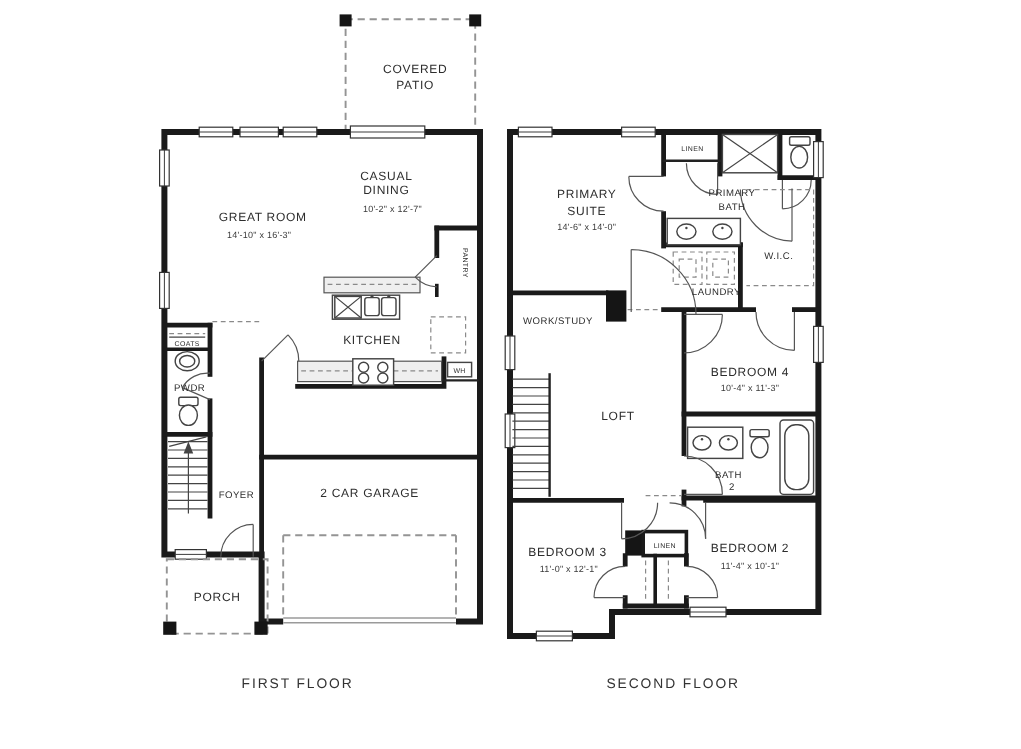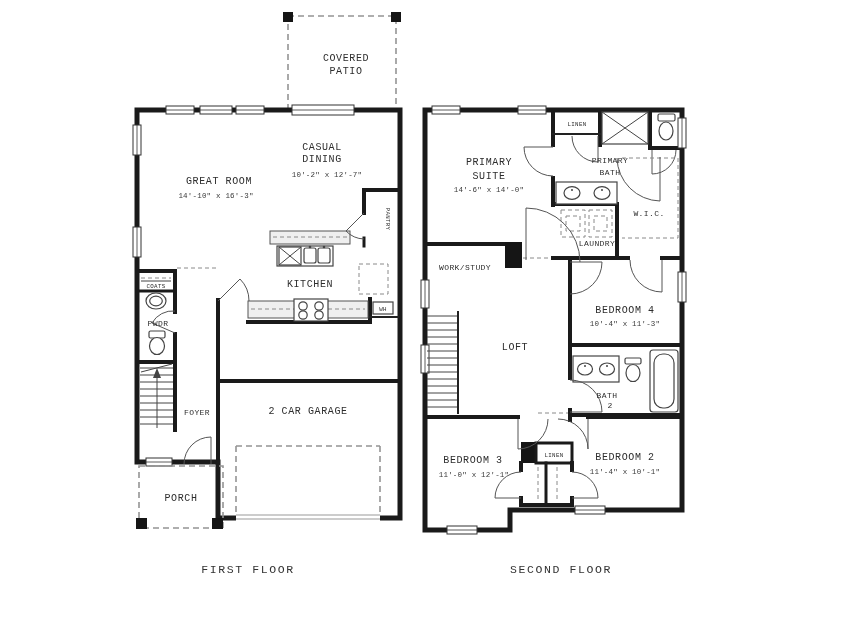--- a/index.html
+++ b/index.html
@@ -1,17 +1,17 @@
 <!DOCTYPE html>
 <html><head>
 <meta charset="utf-8">
 <style>
   html,body{margin:0;padding:0;background:#ffffff;}
   .canvas{position:relative;width:851px;height:624px;background:#ffffff;overflow:hidden;
-          font-family:Liberation Mono, monospace;}
+          font-family:Liberation Sans, sans-serif;}
   svg{display:block;}
   
   .w5{stroke:#1a1a1a;stroke-width:5;fill:none;stroke-linecap:square;}
   .w4{stroke:#1a1a1a;stroke-width:4;fill:none;stroke-linecap:square;}
   .w3{stroke:#1a1a1a;stroke-width:3;fill:none;stroke-linecap:square;}
   .w2{stroke:#222222;stroke-width:2;fill:none;stroke-linecap:square;}
   .thin{stroke:#444444;stroke-width:1;fill:none;}
   
   .fx{stroke:#444444;stroke-width:1.2;fill:#ffffff;}
   .cnt{fill:#efefef;stroke:#555555;stroke-width:1;}

